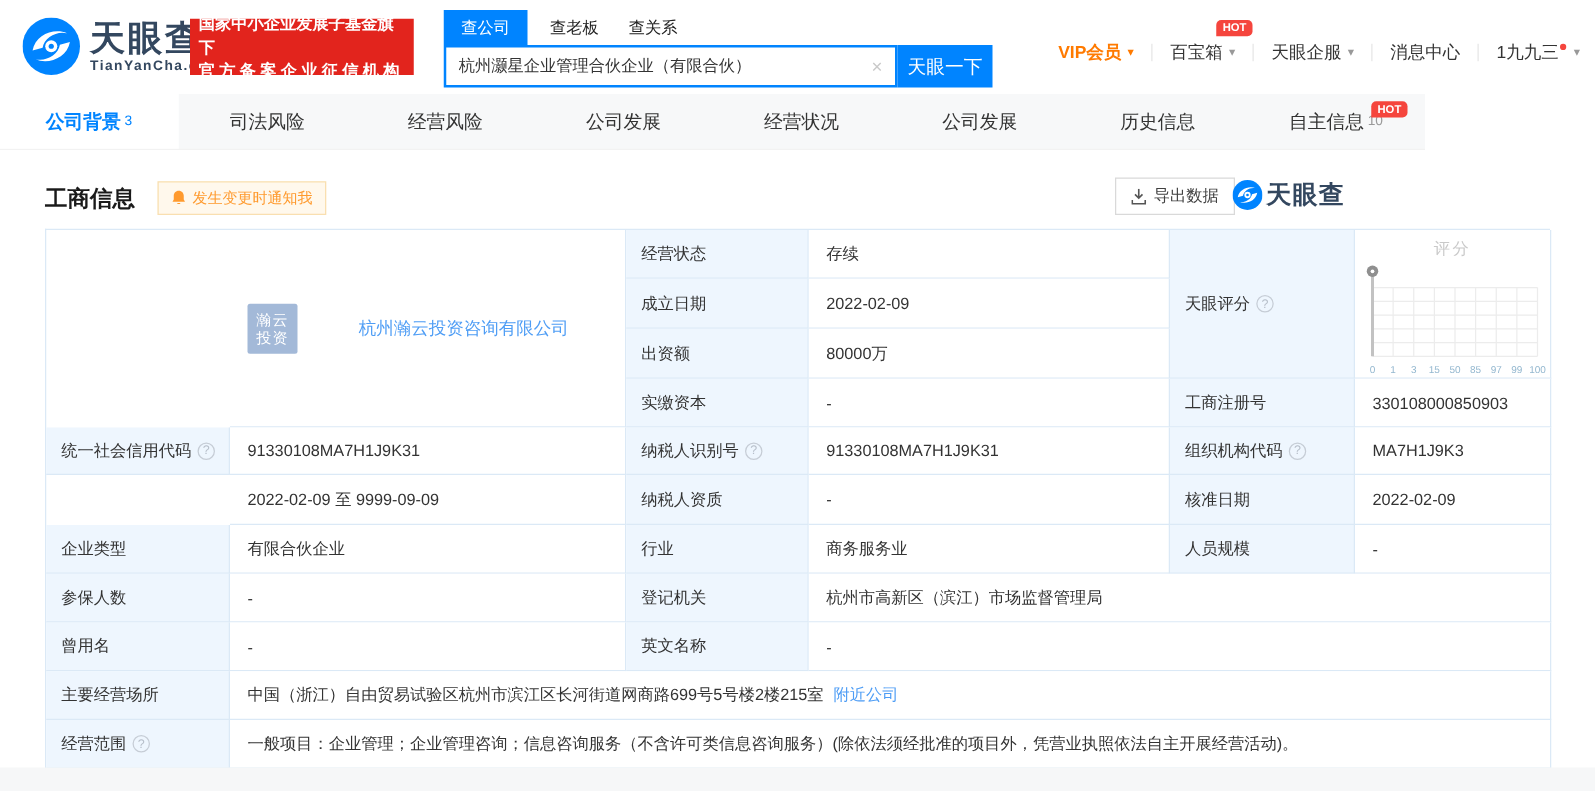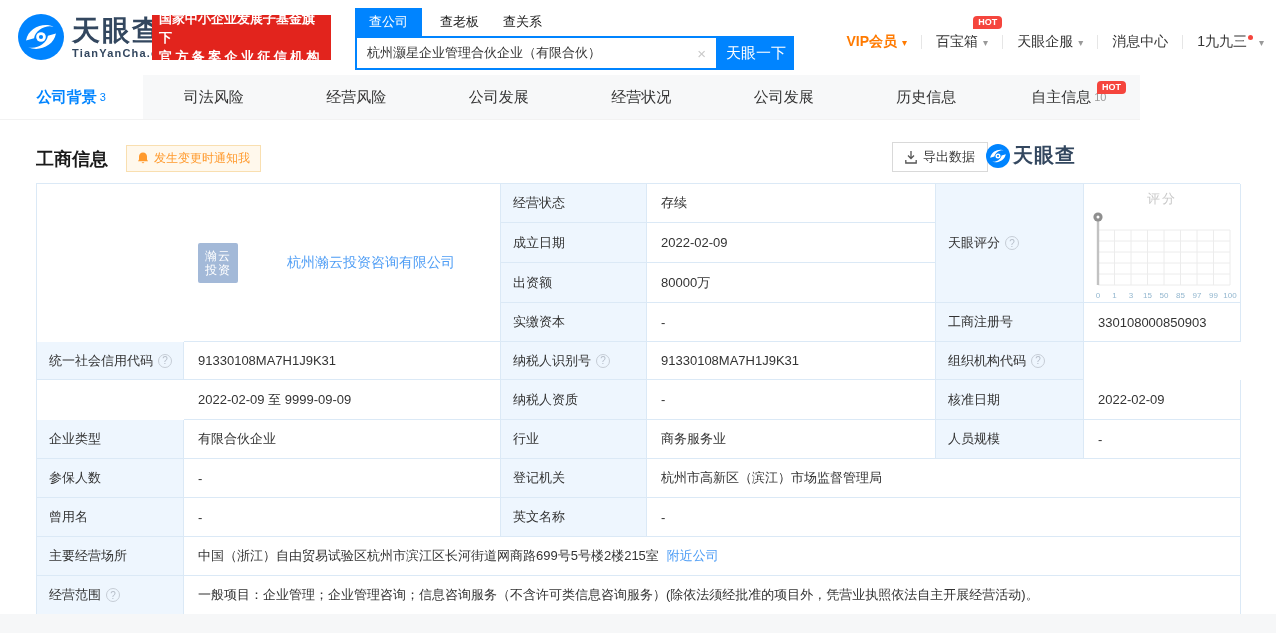--- a/index.html
+++ b/index.html
@@ -308,20 +308,23 @@
       <span>纳税人识别号</span>
         <span class="help-icon">?</span>
     </div>
     <div class="cell val" style="grid-area:5/4/6/5;">
         <span>91330108MA7H1J9K31</span>
       </div>
     <div class="cell lab" style="grid-area:5/5/6/6;">
       <span>组织机构代码</span>
         <span class="help-icon">?</span>
     </div>
+    <div class="cell val" style="grid-area:5/6/6/7;">
+        <span>MA7H1J9K3</span>
+      </div>
 
     <div class="cell val" style="grid-area:6/2/7/3;">
         <span>2022-02-09 至 9999-09-09</span>
       </div>
     <div class="cell lab" style="grid-area:6/3/7/4;">
         <span>纳税人资质</span>
       </div>
     <div class="cell val" style="grid-area:6/4/7/5;">
         <span>-</span>
       </div>

